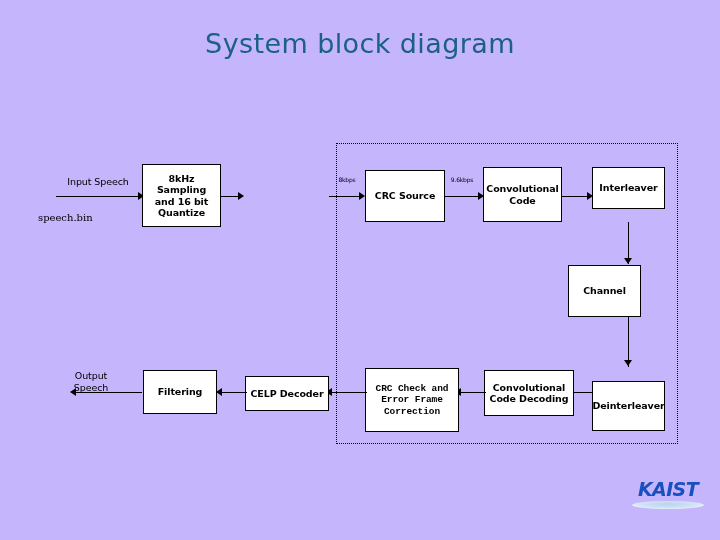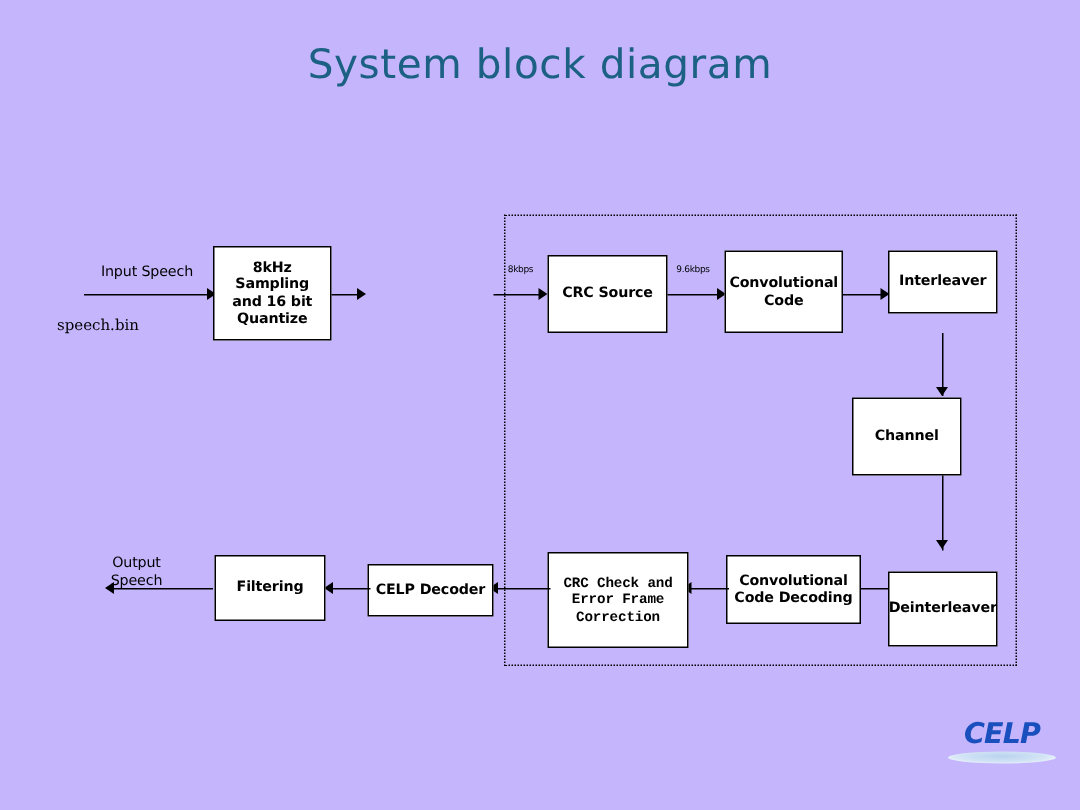--- a/index.html
+++ b/index.html
@@ -231,16 +231,16 @@
 
   <div class="block" style="left:143px; top:370px; width:74px; height:44px;">Filtering</div>
 
   <div class="label" style="left:60px; top:370px; width:62px;">Output
 Speech</div>
   <div class="hline" style="left:76px; top:392px; width:66px;"></div>
   <div class="arrow left" style="left:70px; top:388px;"></div>
 
   <div id="kaist-logo">
     <div id="kaist-swoosh"></div>
-    <div id="kaist-wordmark">CELP</div>
+    <div id="kaist-wordmark">KAIST</div>
   </div>
 
 </div>
 
 </body></html>

